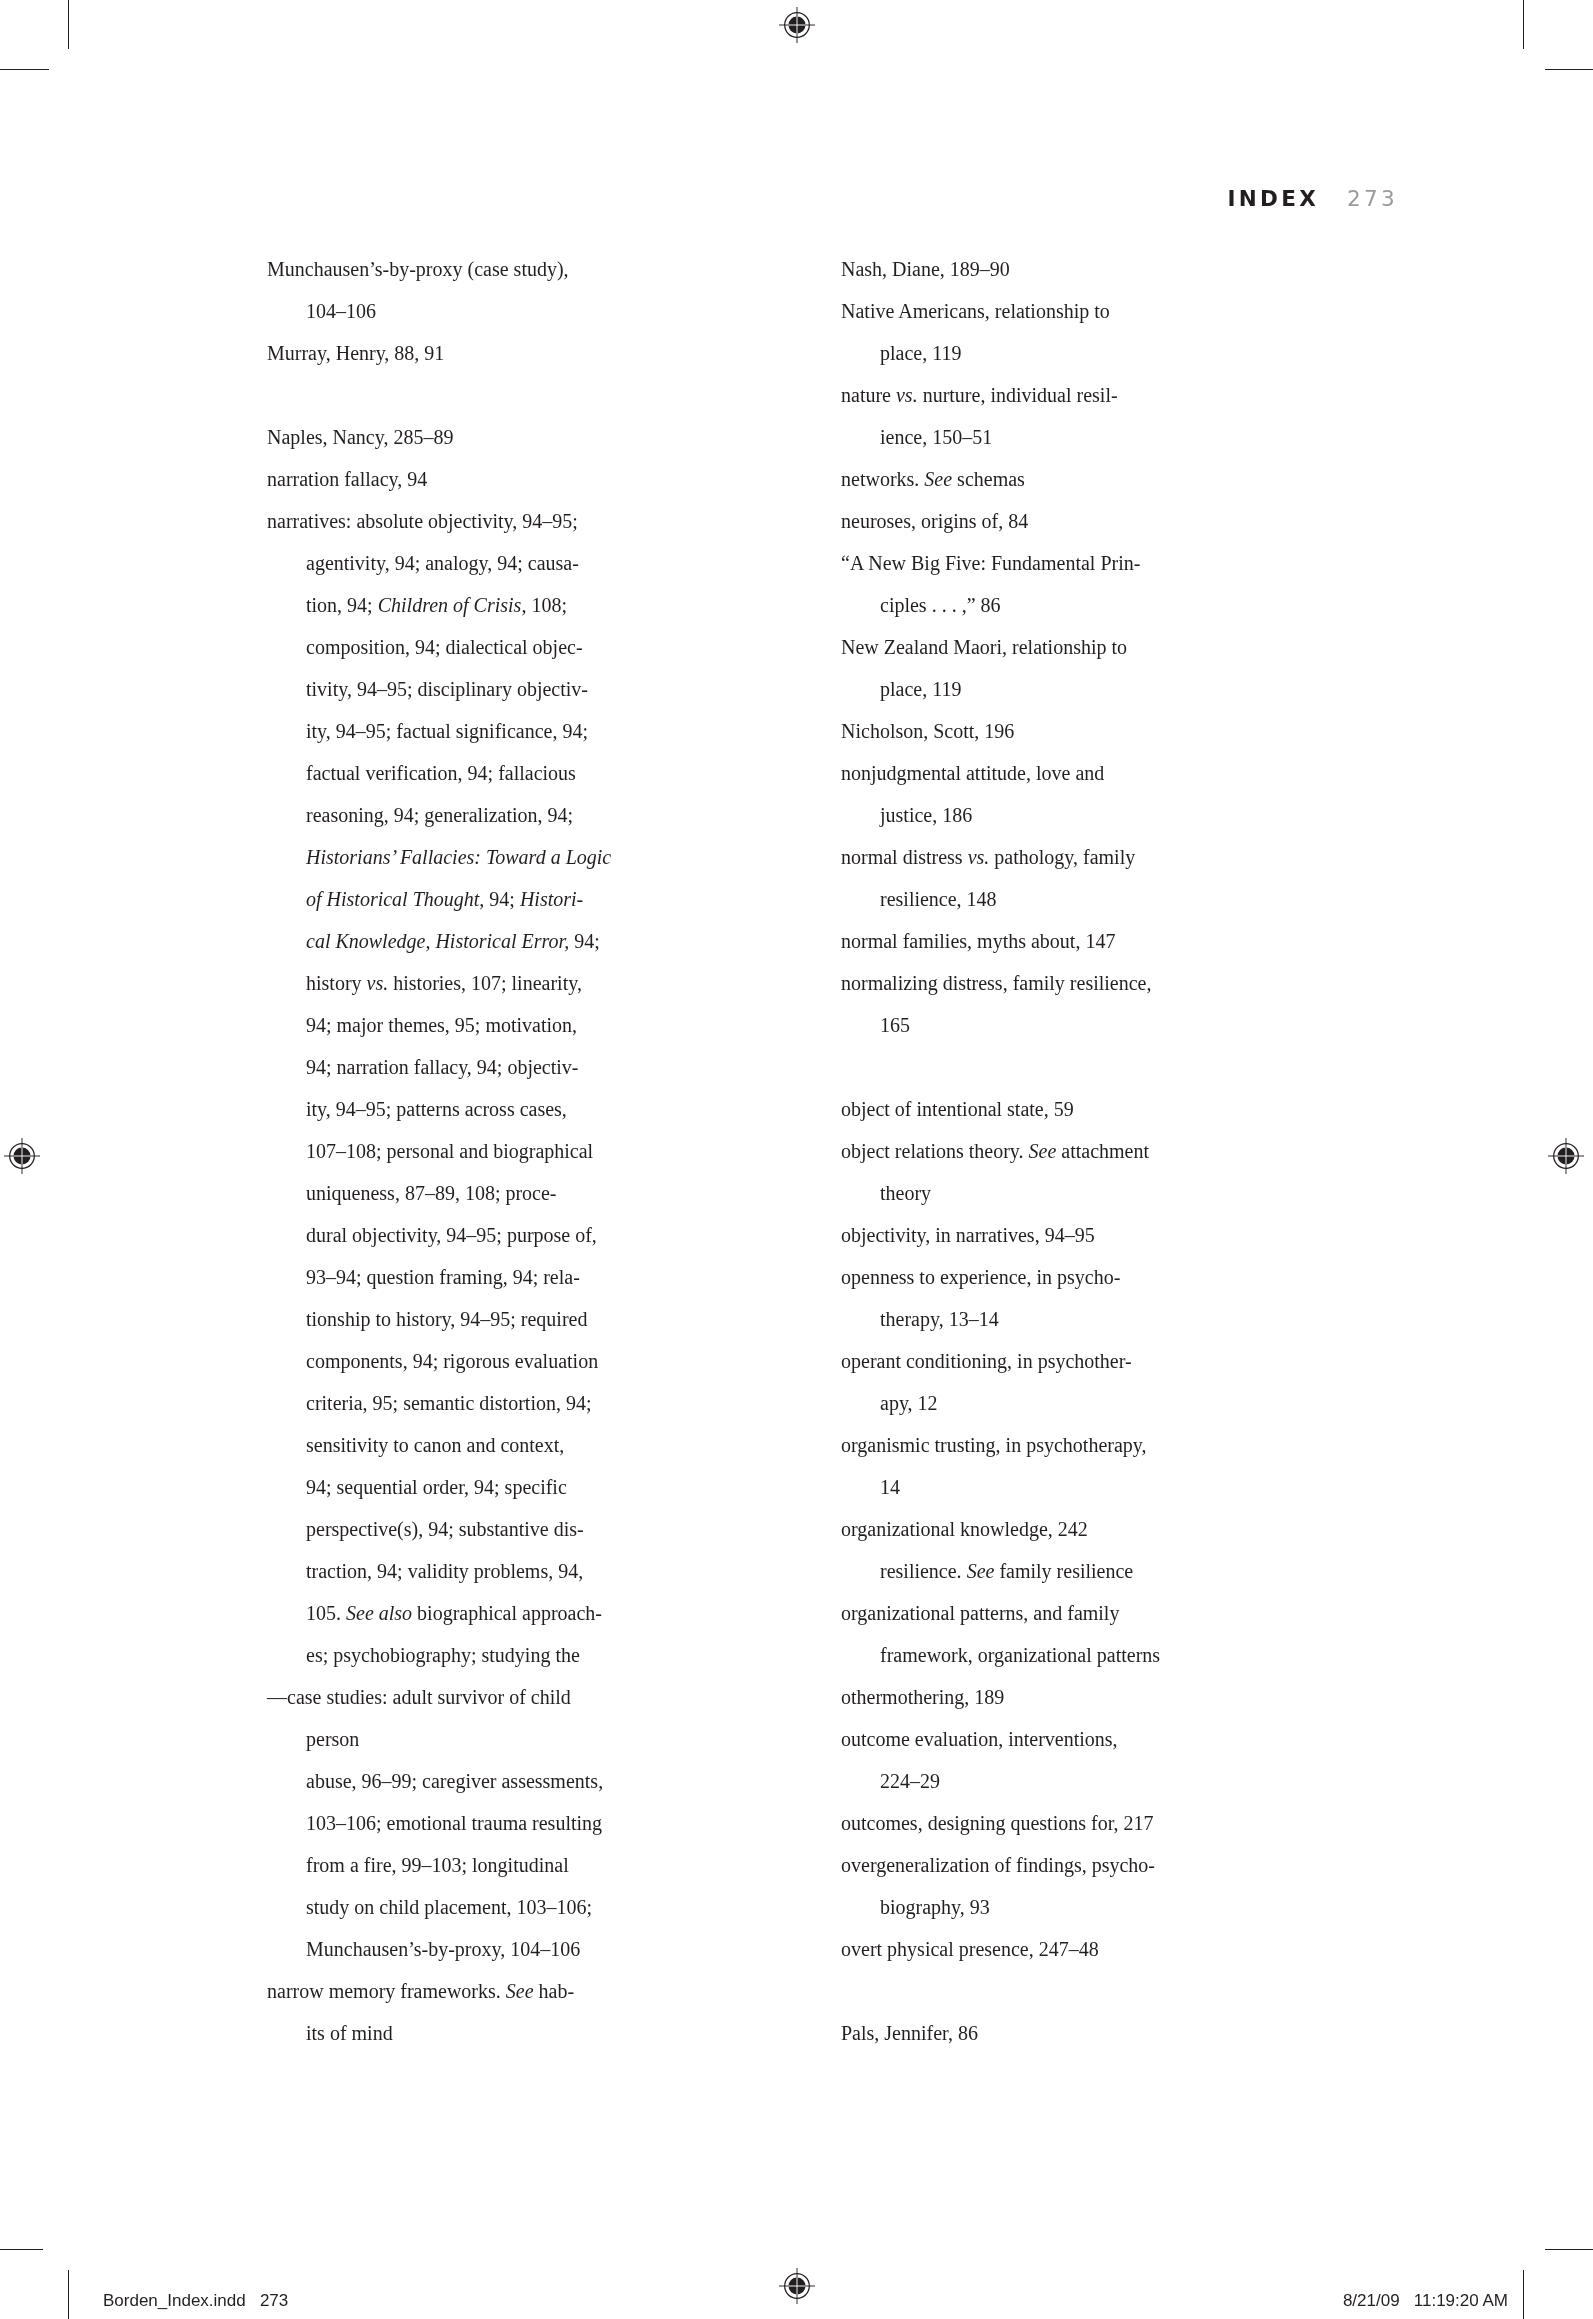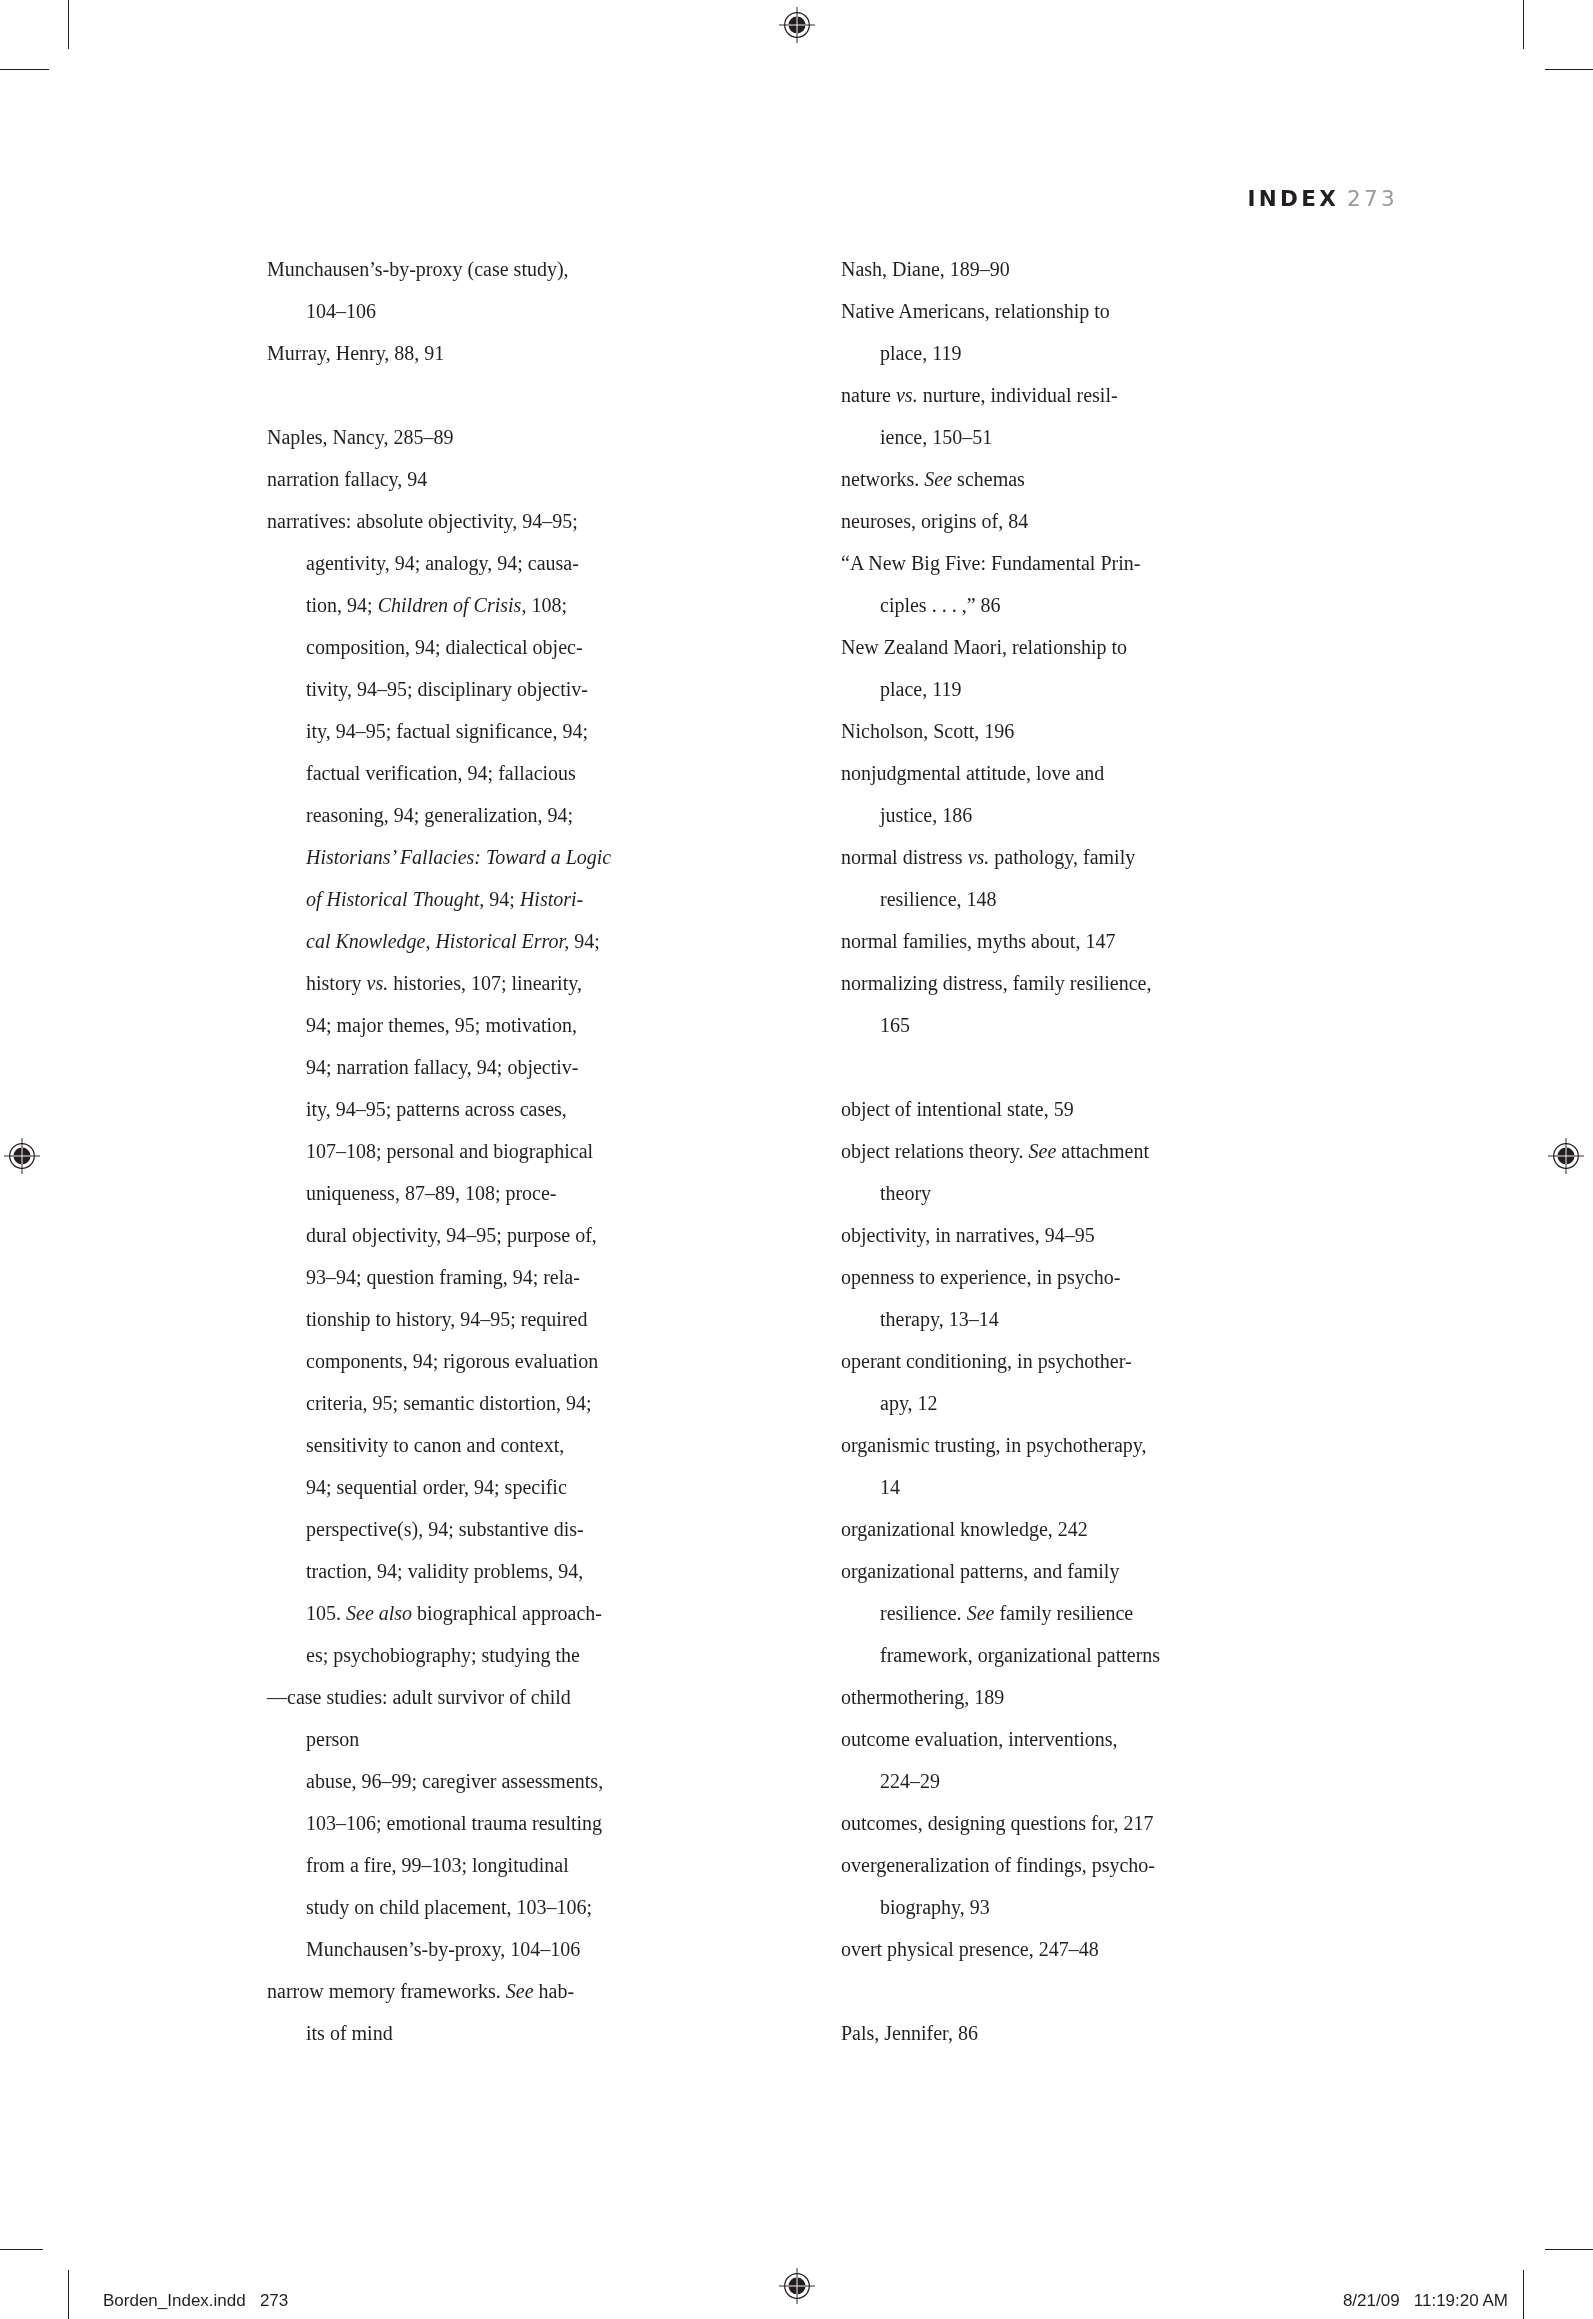--- a/index.html
+++ b/index.html
@@ -11,21 +11,21 @@
     .crop.v { width: 1.4px; }
     .crop.h { height: 1.4px; }
 
     
     .reg { position: absolute; width: 36px; height: 36px; }
 
     
     .running-head {
       position: absolute; top: 186px; right: 196px;
       font-family: "DejaVu Sans", sans-serif; font-size: 21.5px; letter-spacing: 3.3px;
-      display: flex; align-items: baseline; gap: 8px;
+      display: flex; align-items: baseline; gap: 28px;
     }
     .running-head .rh-title { color: #231f20; font-weight: bold; }
     .running-head .rh-page { color: #9a9a9a; font-weight: normal; }
 
     
     .col {
       position: absolute; top: 248px; width: 525px;
       font-family: "Liberation Serif", serif; font-size: 20px; color: #231f20;
     }
     .col.left { left: 267px; }
@@ -167,22 +167,22 @@
       <div class="line"><span class="seg">object relations theory. </span><span class="seg i">See</span><span class="seg"> attachment</span></div>
       <div class="line indent"><span class="seg">theory</span></div>
       <div class="line"><span class="seg">objectivity, in narratives, 94–95</span></div>
       <div class="line"><span class="seg">openness to experience, in psycho-</span></div>
       <div class="line indent"><span class="seg">therapy, 13–14</span></div>
       <div class="line"><span class="seg">operant conditioning, in psychother-</span></div>
       <div class="line indent"><span class="seg">apy, 12</span></div>
       <div class="line"><span class="seg">organismic trusting, in psychotherapy,</span></div>
       <div class="line indent"><span class="seg">14</span></div>
       <div class="line"><span class="seg">organizational knowledge, 242</span></div>
+      <div class="line indent"><span class="seg">resilience. </span><span class="seg i">See</span><span class="seg"> family resilience</span></div>
       <div class="line"><span class="seg">organizational patterns, and family</span></div>
-      <div class="line indent"><span class="seg">resilience. </span><span class="seg i">See</span><span class="seg"> family resilience</span></div>
       <div class="line indent"><span class="seg">framework, organizational patterns</span></div>
       <div class="line"><span class="seg">othermothering, 189</span></div>
       <div class="line"><span class="seg">outcome evaluation, interventions,</span></div>
       <div class="line indent"><span class="seg">224–29</span></div>
       <div class="line"><span class="seg">outcomes, designing questions for, 217</span></div>
       <div class="line"><span class="seg">overgeneralization of findings, psycho-</span></div>
       <div class="line indent"><span class="seg">biography, 93</span></div>
       <div class="line"><span class="seg">overt physical presence, 247–48</span></div>
       <div class="line blank"></div>
       <div class="line"><span class="seg">Pals, Jennifer, 86</span></div>

